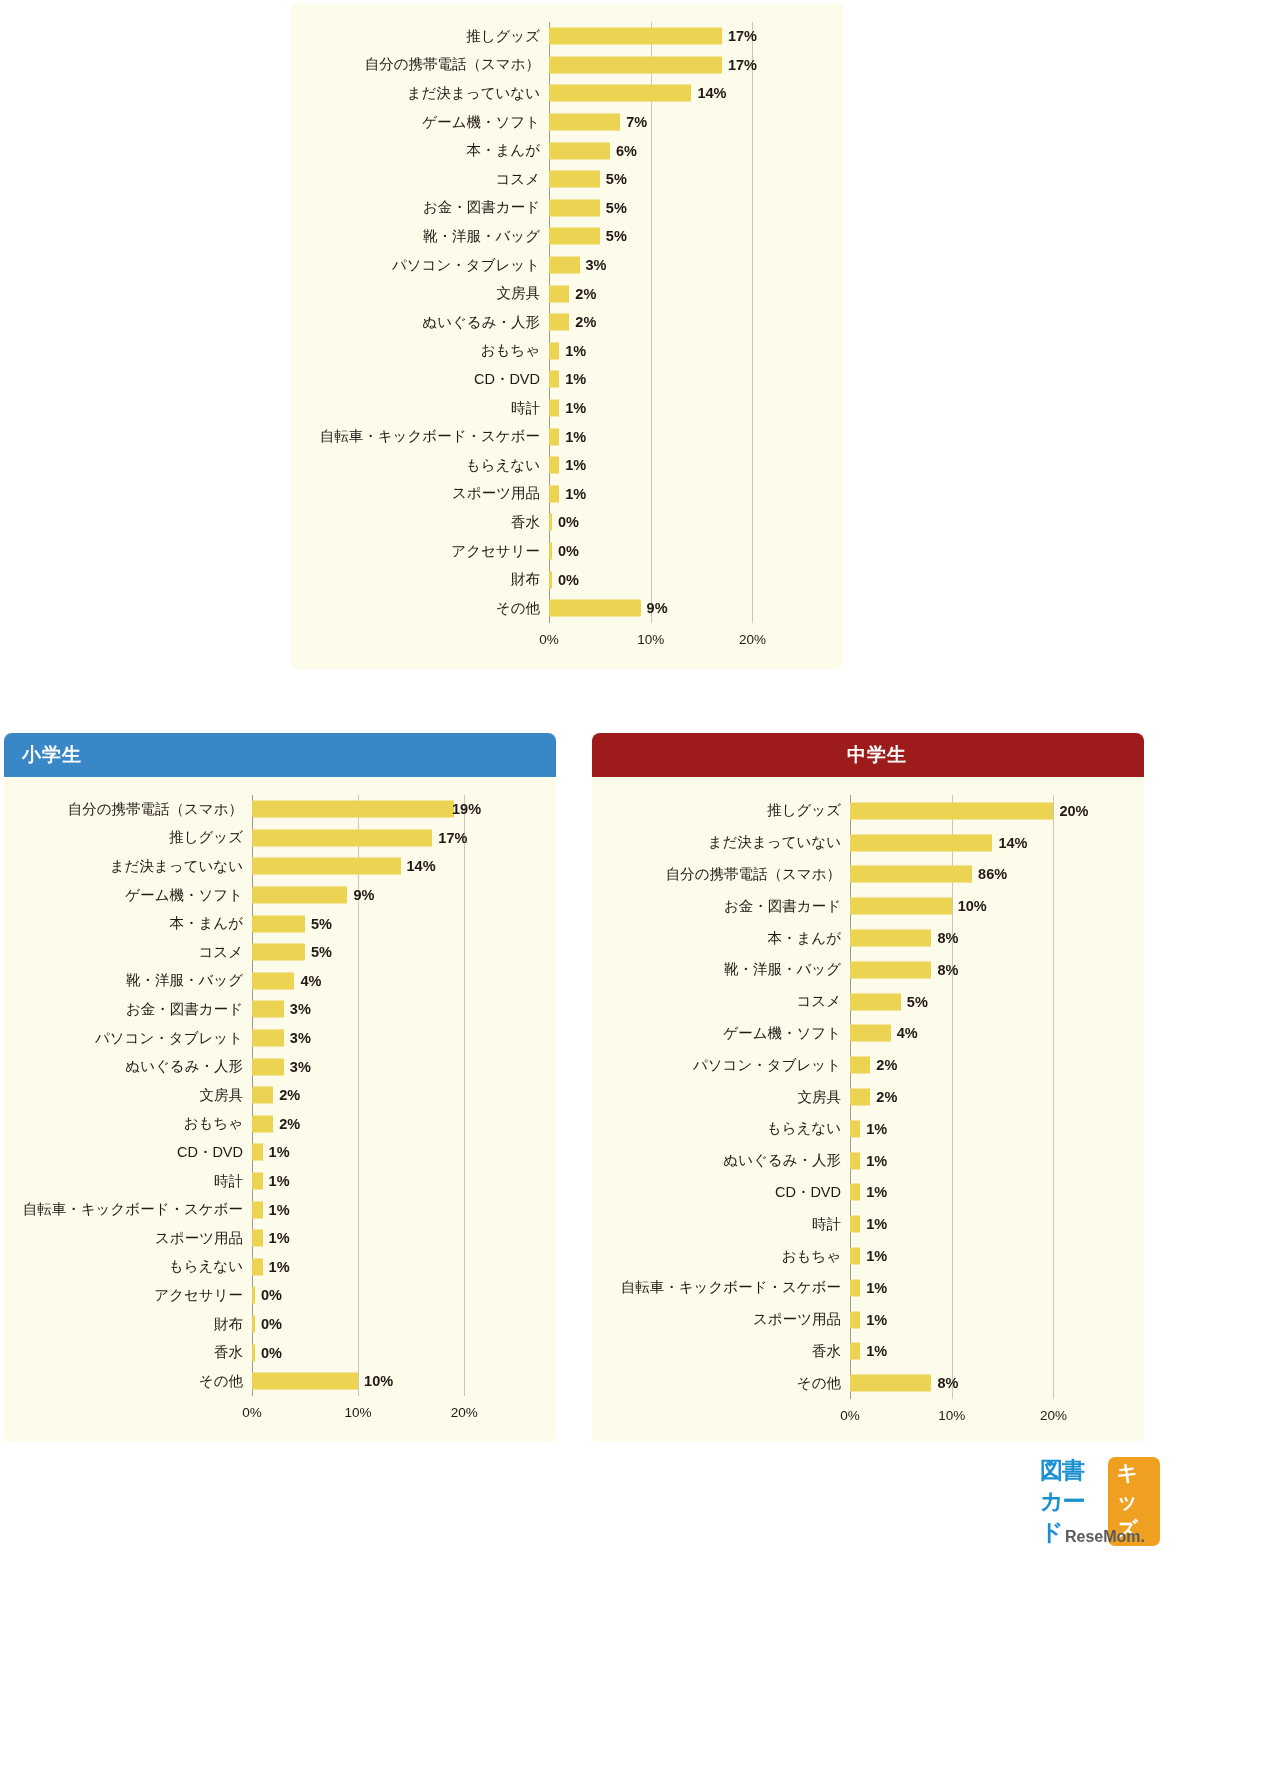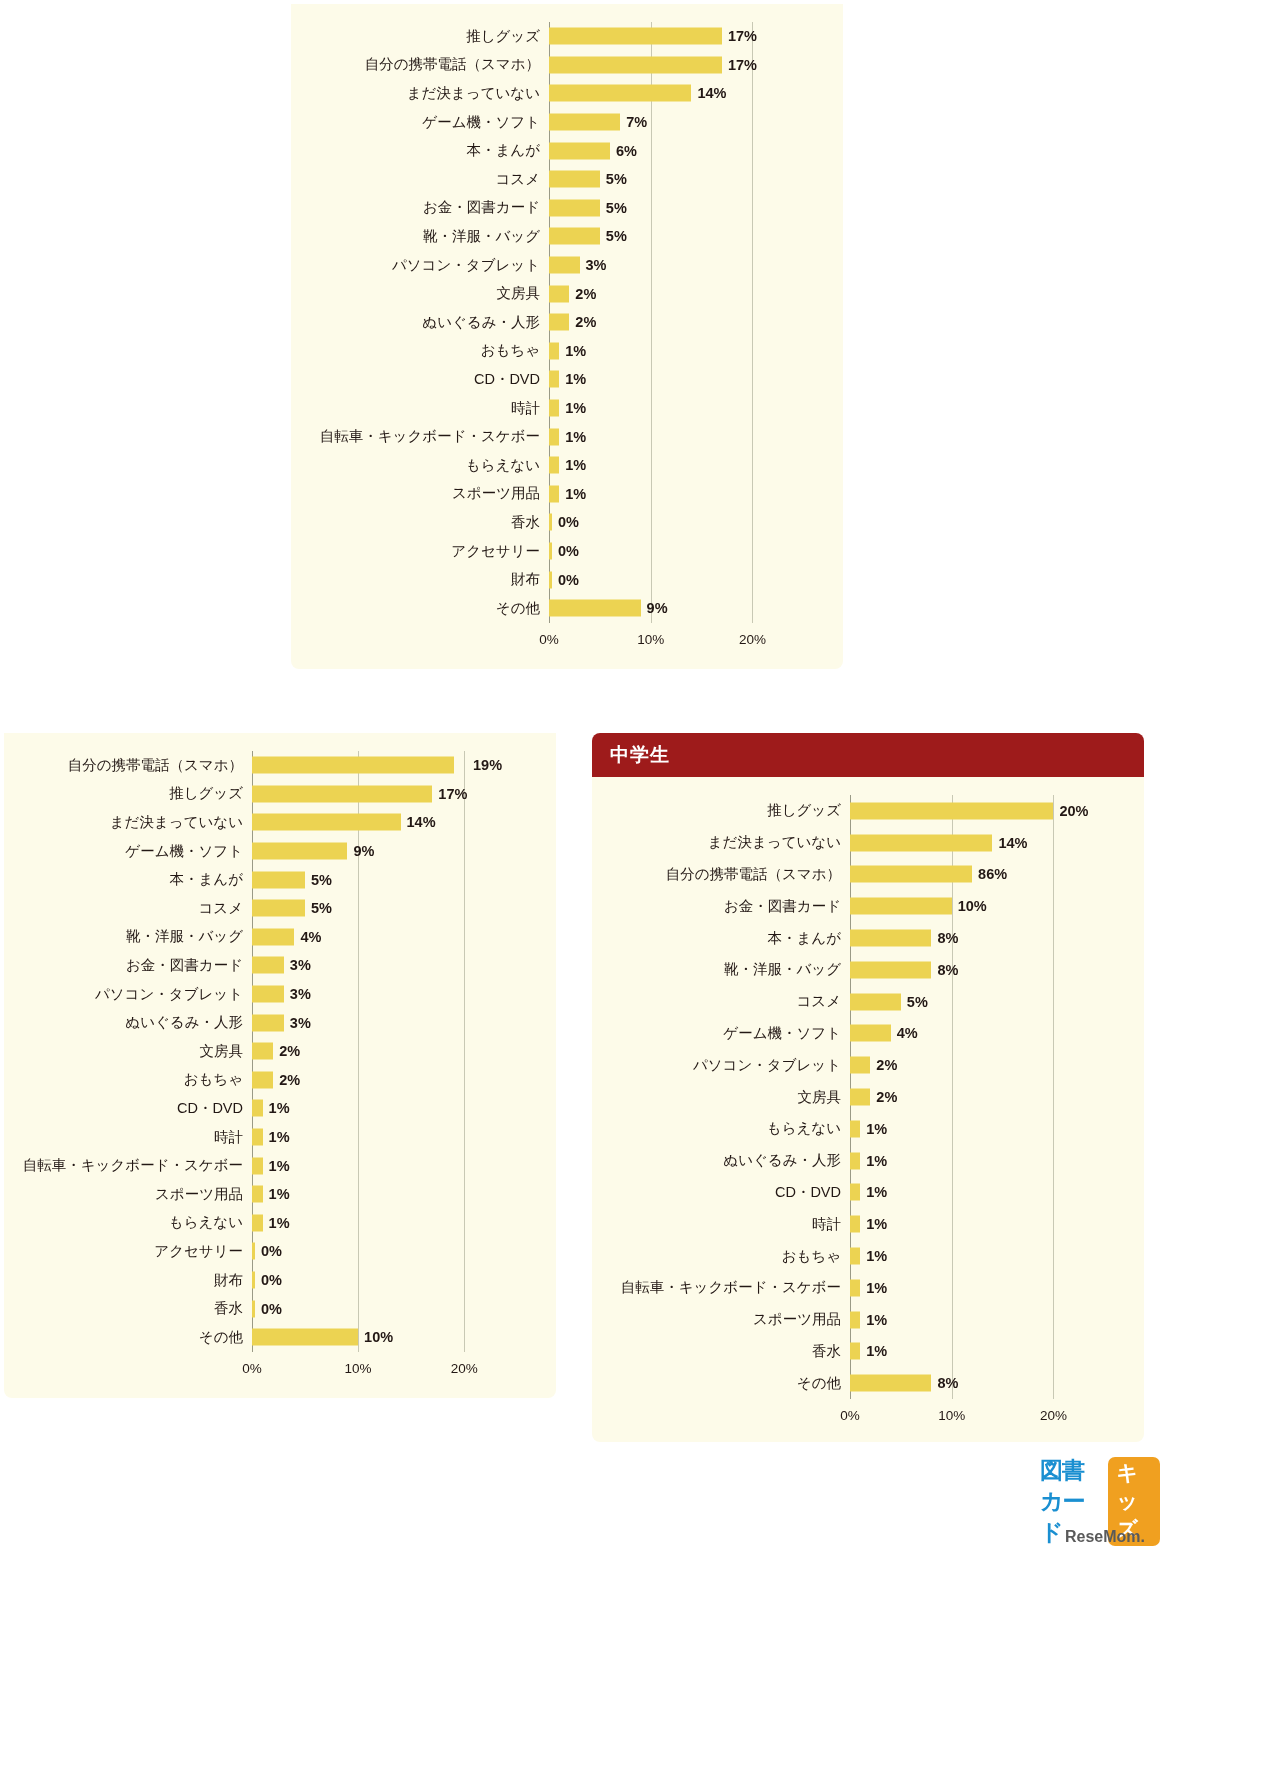--- a/index.html
+++ b/index.html
@@ -212,33 +212,34 @@
           <div class="barwrap">
             <div class="bar" style="width: 91.5652px; background: rgb(236, 211, 82);"></div>
             <div class="val" style="left: 97.5652px;">9%</div>
           </div>
         </div>
       </div>
   </div>
 </div>
 
 <div class="panel" id="panel-elementary" style="left:4px;top:733px;width:552px;height:709px;">
+  <div class="panel-header" style="background:#3a87c8;">小学生</div>
   <div class="panel-body" style="height:665px;padding:18px 60px 46px 0;">
     <div class="chart" id="chart-1">
         <div class="gridline" style="left: 248px; top: 0px; height: 600.6px; background: rgb(154, 154, 134);"></div>
         <div class="tick" style="left: 248px; top: 609.6px;">0%</div>
         <div class="gridline" style="left: 354.087px; top: 0px; height: 600.6px;"></div>
         <div class="tick" style="left: 354.087px; top: 609.6px;">10%</div>
         <div class="gridline" style="left: 460.174px; top: 0px; height: 600.6px;"></div>
         <div class="tick" style="left: 460.174px; top: 609.6px;">20%</div>
         <div class="row" style="top: 0px; height: 28.6px;">
           <div class="lbl" style="width: 248px;">自分の携帯電話（スマホ）</div>
           <div class="barwrap">
             <div class="bar" style="width: 201.565px; background: rgb(236, 211, 82);"></div>
-            <div class="val" style="left: 221px;">19%</div>
+            <div class="val" style="left: 200px;">19%</div>
           </div>
         </div>
         <div class="row" style="top: 28.6px; height: 28.6px;">
           <div class="lbl" style="width: 248px;">推しグッズ</div>
           <div class="barwrap">
             <div class="bar" style="width: 180.348px; background: rgb(236, 211, 82);"></div>
             <div class="val" style="left: 186.348px;">17%</div>
           </div>
         </div>
         <div class="row" style="top: 57.2px; height: 28.6px;">
@@ -372,21 +373,21 @@
           <div class="barwrap">
             <div class="bar" style="width: 106.087px; background: rgb(236, 211, 82);"></div>
             <div class="val" style="left: 112.087px;">10%</div>
           </div>
         </div>
       </div>
   </div>
 </div>
 
 <div class="panel" id="panel-junior" style="left:592px;top:733px;width:552px;height:709px;">
-  <div class="panel-header" style="background:#9e1b1b;">中学生</div>
+  <div class="panel-header" style="background:#9e1b1b;text-align:center;">中学生</div>
   <div class="panel-body" style="height:665px;padding:18px 60px 46px 0;">
     <div class="chart" id="chart-2">
         <div class="gridline" style="left: 258px; top: 0px; height: 604.2px; background: rgb(154, 154, 134);"></div>
         <div class="tick" style="left: 258px; top: 613.2px;">0%</div>
         <div class="gridline" style="left: 359.739px; top: 0px; height: 604.2px;"></div>
         <div class="tick" style="left: 359.739px; top: 613.2px;">10%</div>
         <div class="gridline" style="left: 461.478px; top: 0px; height: 604.2px;"></div>
         <div class="tick" style="left: 461.478px; top: 613.2px;">20%</div>
         <div class="row" style="top: 0px; height: 31.8px;">
           <div class="lbl" style="width: 258px;">推しグッズ</div>

